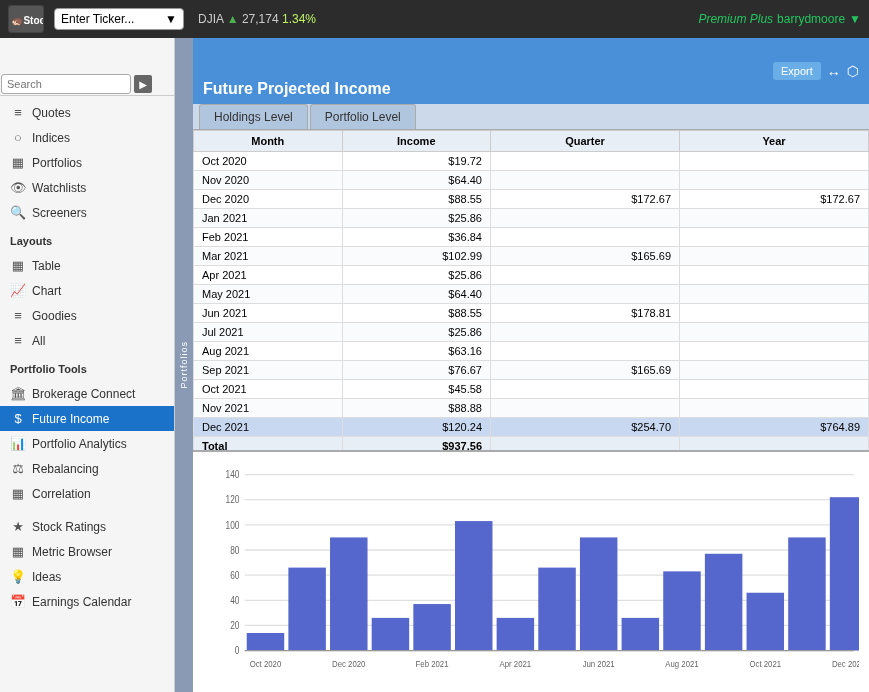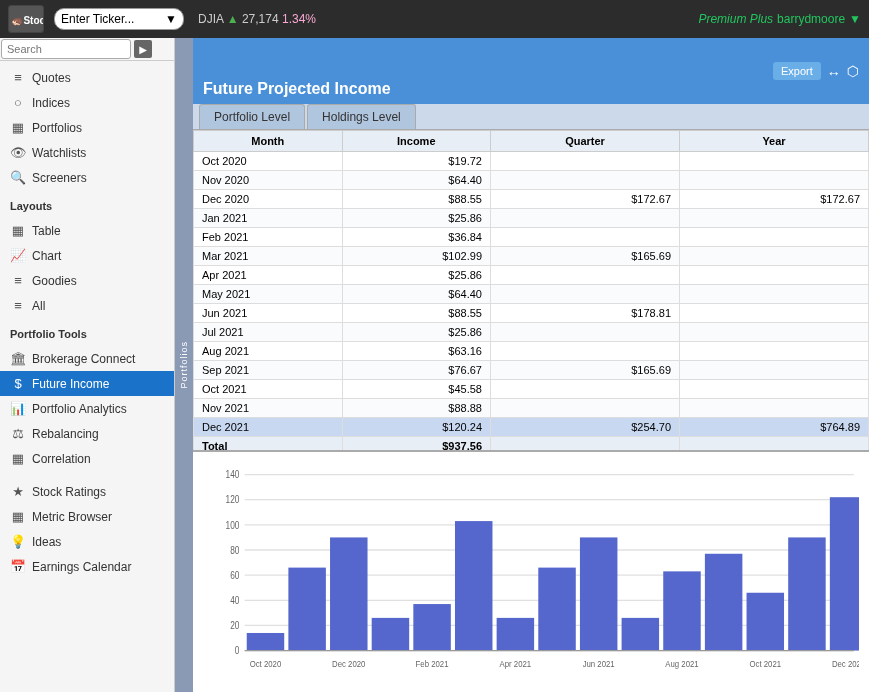--- a/index.html
+++ b/index.html
@@ -2,32 +2,32 @@
 <html><head>
   <meta charset="utf-8">
   <style>
     * { margin: 0; padding: 0; box-sizing: border-box; }
     body { font-family: Arial, sans-serif; font-size: 12px; background: #f0f0f0; width: 869px; height: 692px; overflow: hidden; display: flex; flex-direction: column; }
 
     
     #topbar { height: 38px; background: #2c2c2c; display: flex; align-items: center; padding: 0 8px; gap: 10px; flex-shrink: 0; }
     #logo { color: white; font-size: 14px; font-weight: bold; display: flex; align-items: center; gap: 4px; }
     #logo-img { width: 36px; height: 28px; background: #444; border-radius: 3px; display: flex; align-items: center; justify-content: center; }
-    #ticker-input { background: white; border: 1px solid #999; border-radius: 10px; padding: 3px 6px; font-size: 12px; width: 130px; display: flex; align-items: center; justify-content: space-between; cursor: pointer; }
+    #ticker-input { background: white; border: 1px solid #999; border-radius: 4px; padding: 3px 6px; font-size: 12px; width: 130px; display: flex; align-items: center; justify-content: space-between; cursor: pointer; }
     #djia { color: #ccc; font-size: 12px; margin-left: 4px; }
     .spacer { flex: 1; }
     #account { color: #22c55e; font-size: 12px; display: flex; align-items: center; gap: 4px; }
     #premium { font-style: italic; }
 
     
     #main { display: flex; flex: 1; overflow: hidden; }
 
     
     #sidebar { width: 175px; background: #f5f5f5; border-right: 1px solid #ccc; display: flex; flex-direction: column; flex-shrink: 0; overflow-y: auto; }
-    #search-box { display: flex; align-items: center; border-bottom: 1px solid #ccc; padding: 1px; gap: 3px; }
+    #search-box { display: flex; align-items: center; border-bottom: 1px solid #ccc; padding: 1px; gap: 3px; margin-top: 35px; }
     #search-input { border: 1px solid #aaa; border-radius: 3px; padding: 3px 5px; font-size: 11px; width: 130px; }
     #search-arrow { width: 18px; height: 18px; background: #666; border-radius: 2px; display: flex; align-items: center; justify-content: center; color: white; font-size: 10px; cursor: pointer; }
     .sidebar-nav { display: flex; flex-direction: column; padding: 4px 0; }
     .nav-item { display: flex; align-items: center; gap: 6px; padding: 5px 10px; cursor: pointer; color: #333; font-size: 12px; }
     .nav-item .icon { width: 16px; text-align: center; font-size: 13px; color: #555; }
     .section-label { padding: 6px 10px 2px; font-weight: bold; font-size: 11px; color: #333; }
     .nav-item.active { background: #1a73c8; color: white; }
     .nav-item.active .icon { color: white; }
 
     
@@ -82,21 +82,21 @@
     </div>
   </div>
   <div id="ticker-input">
     <span>Enter Ticker...</span>
     <span>▼</span>
   </div>
   <div id="djia">
     <span>DJIA</span>
     <span style="color:#4caf50">▲</span>
     <span>27,174</span>
-    <span style="color:#f9a8d4">1.34%</span>
+    <span style="color:#bef264">1.34%</span>
   </div>
   <div class="spacer"></div>
   <div id="account">
     <span id="premium">Premium Plus</span>
     <span>barrydmoore</span>
     <span style="cursor:pointer">▼</span>
   </div>
 </div>
 
 <div id="main">
@@ -205,22 +205,22 @@
       <div id="panel-header">
         <span id="panel-title">Future Projected Income</span>
         <div id="panel-actions">
           <button class="action-btn">Export</button>
           <span class="action-icon">↔</span>
           <span class="action-icon">⬡</span>
         </div>
       </div>
 
       <div id="tabs-bar">
+        <div class="tab">Holdings Level</div>
         <div class="tab">Portfolio Level</div>
-        <div class="tab">Holdings Level</div>
       </div>
 
       <div id="data-table-container">
         <table id="data-table">
           <thead>
             <tr>
               <th class="col-month">Month</th>
               <th class="col-income">Income</th>
               <th class="col-quarter">Quarter</th>
               <th class="col-year">Year</th>

